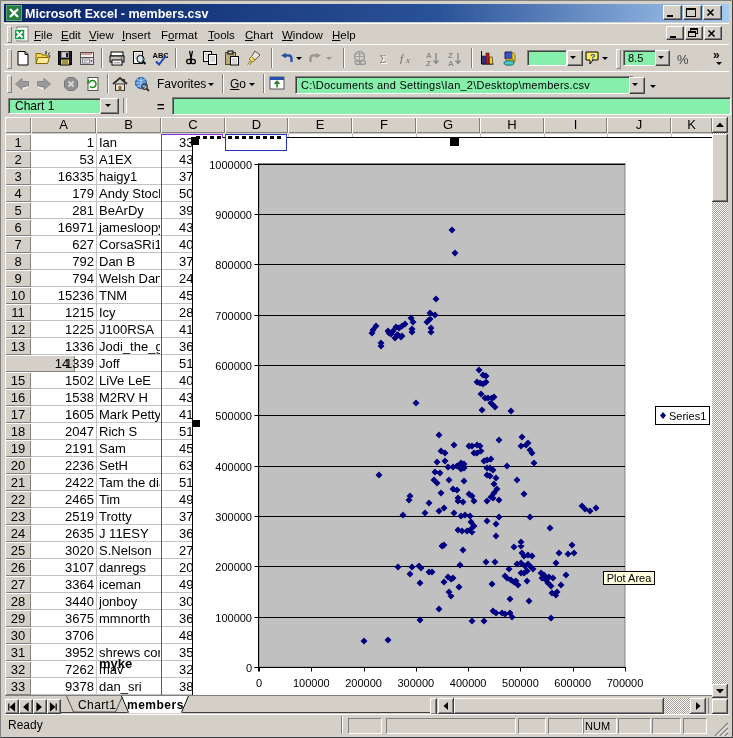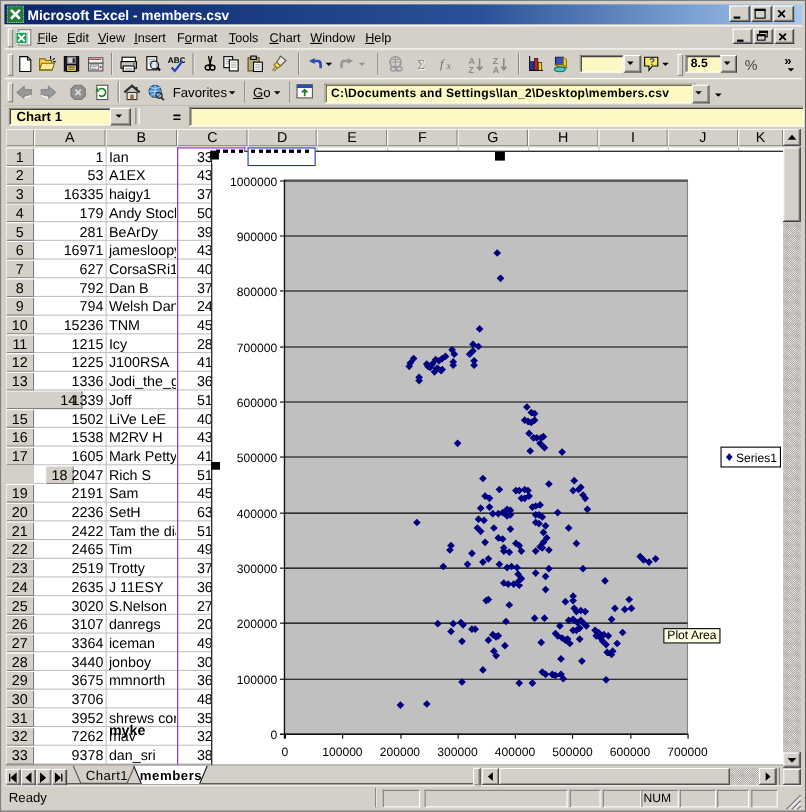--- a/index.html
+++ b/index.html
@@ -4,21 +4,21 @@
 <style>
   html,body{margin:0;padding:0;}
   body{width:733px;height:738px;position:relative;overflow:hidden;
        font-family:"Liberation Sans",sans-serif;background:#d4d0c8;}
   .abs{position:absolute;}
   .raised{border-top:1px solid #fff;border-left:1px solid #fff;
           border-right:1px solid #404040;border-bottom:1px solid #404040;
           box-shadow:inset -1px -1px 0 #808080;background:#d4d0c8;}
   .field{border-top:1px solid #808080;border-left:1px solid #808080;
          border-right:1px solid #fff;border-bottom:1px solid #fff;
-         box-shadow:inset 1px 1px 0 #404040;background:#fef9c3;font-weight:bold;}
+         box-shadow:inset 1px 1px 0 #404040;background:#86efac;}
   .grip{width:3px;border-top:1px solid #fff;border-left:1px solid #fff;
         border-right:1px solid #808080;border-bottom:1px solid #808080;background:#d4d0c8;}
   .sep{position:absolute;width:1px;background:#808080;border-right:1px solid #fff;}
   .hdr{position:absolute;background:#d4d0c8;
        box-shadow:inset 1px 1px 0 #fff, inset -1px -1px 0 #808080;
        text-align:center;color:#000;font-size:13px;}
   .dots{background-image:
      linear-gradient(45deg,#fff 25%,transparent 25%,transparent 75%,#fff 75%),
      linear-gradient(45deg,#fff 25%,transparent 25%,transparent 75%,#fff 75%);
      background-size:2px 2px;background-position:0 0,1px 1px;background-color:#a09c94;}
@@ -341,21 +341,21 @@
 <div class="hdr" style="left:5px;top:253px;width:26px;height:17px;line-height:17px;">8</div>
 <div class="hdr" style="left:5px;top:270px;width:26px;height:17px;line-height:17px;">9</div>
 <div class="hdr" style="left:5px;top:287px;width:26px;height:17px;line-height:17px;">10</div>
 <div class="hdr" style="left:5px;top:304px;width:26px;height:17px;line-height:17px;">11</div>
 <div class="hdr" style="left:5px;top:321px;width:26px;height:17px;line-height:17px;">12</div>
 <div class="hdr" style="left:5px;top:338px;width:26px;height:17px;line-height:17px;">13</div>
 <div class="hdr" style="left:5px;top:355px;width:26px;height:17px;line-height:17px;padding-left:44px;">14</div>
 <div class="hdr" style="left:5px;top:372px;width:26px;height:17px;line-height:17px;">15</div>
 <div class="hdr" style="left:5px;top:389px;width:26px;height:17px;line-height:17px;">16</div>
 <div class="hdr" style="left:5px;top:406px;width:26px;height:17px;line-height:17px;">17</div>
-<div class="hdr" style="left:5px;top:423px;width:26px;height:17px;line-height:17px;margin-left:36px;">18</div>
+<div class="hdr" style="left:5px;top:423px;width:26px;height:17px;line-height:17px;">18</div>
 <div class="hdr" style="left:5px;top:440px;width:26px;height:17px;line-height:17px;">19</div>
 <div class="hdr" style="left:5px;top:457px;width:26px;height:17px;line-height:17px;">20</div>
 <div class="hdr" style="left:5px;top:474px;width:26px;height:17px;line-height:17px;">21</div>
 <div class="hdr" style="left:5px;top:491px;width:26px;height:17px;line-height:17px;">22</div>
 <div class="hdr" style="left:5px;top:508px;width:26px;height:17px;line-height:17px;">23</div>
 <div class="hdr" style="left:5px;top:525px;width:26px;height:17px;line-height:17px;">24</div>
 <div class="hdr" style="left:5px;top:542px;width:26px;height:17px;line-height:17px;">25</div>
 <div class="hdr" style="left:5px;top:559px;width:26px;height:17px;line-height:17px;">26</div>
 <div class="hdr" style="left:5px;top:576px;width:26px;height:17px;line-height:17px;">27</div>
 <div class="hdr" style="left:5px;top:593px;width:26px;height:17px;line-height:17px;">28</div>

